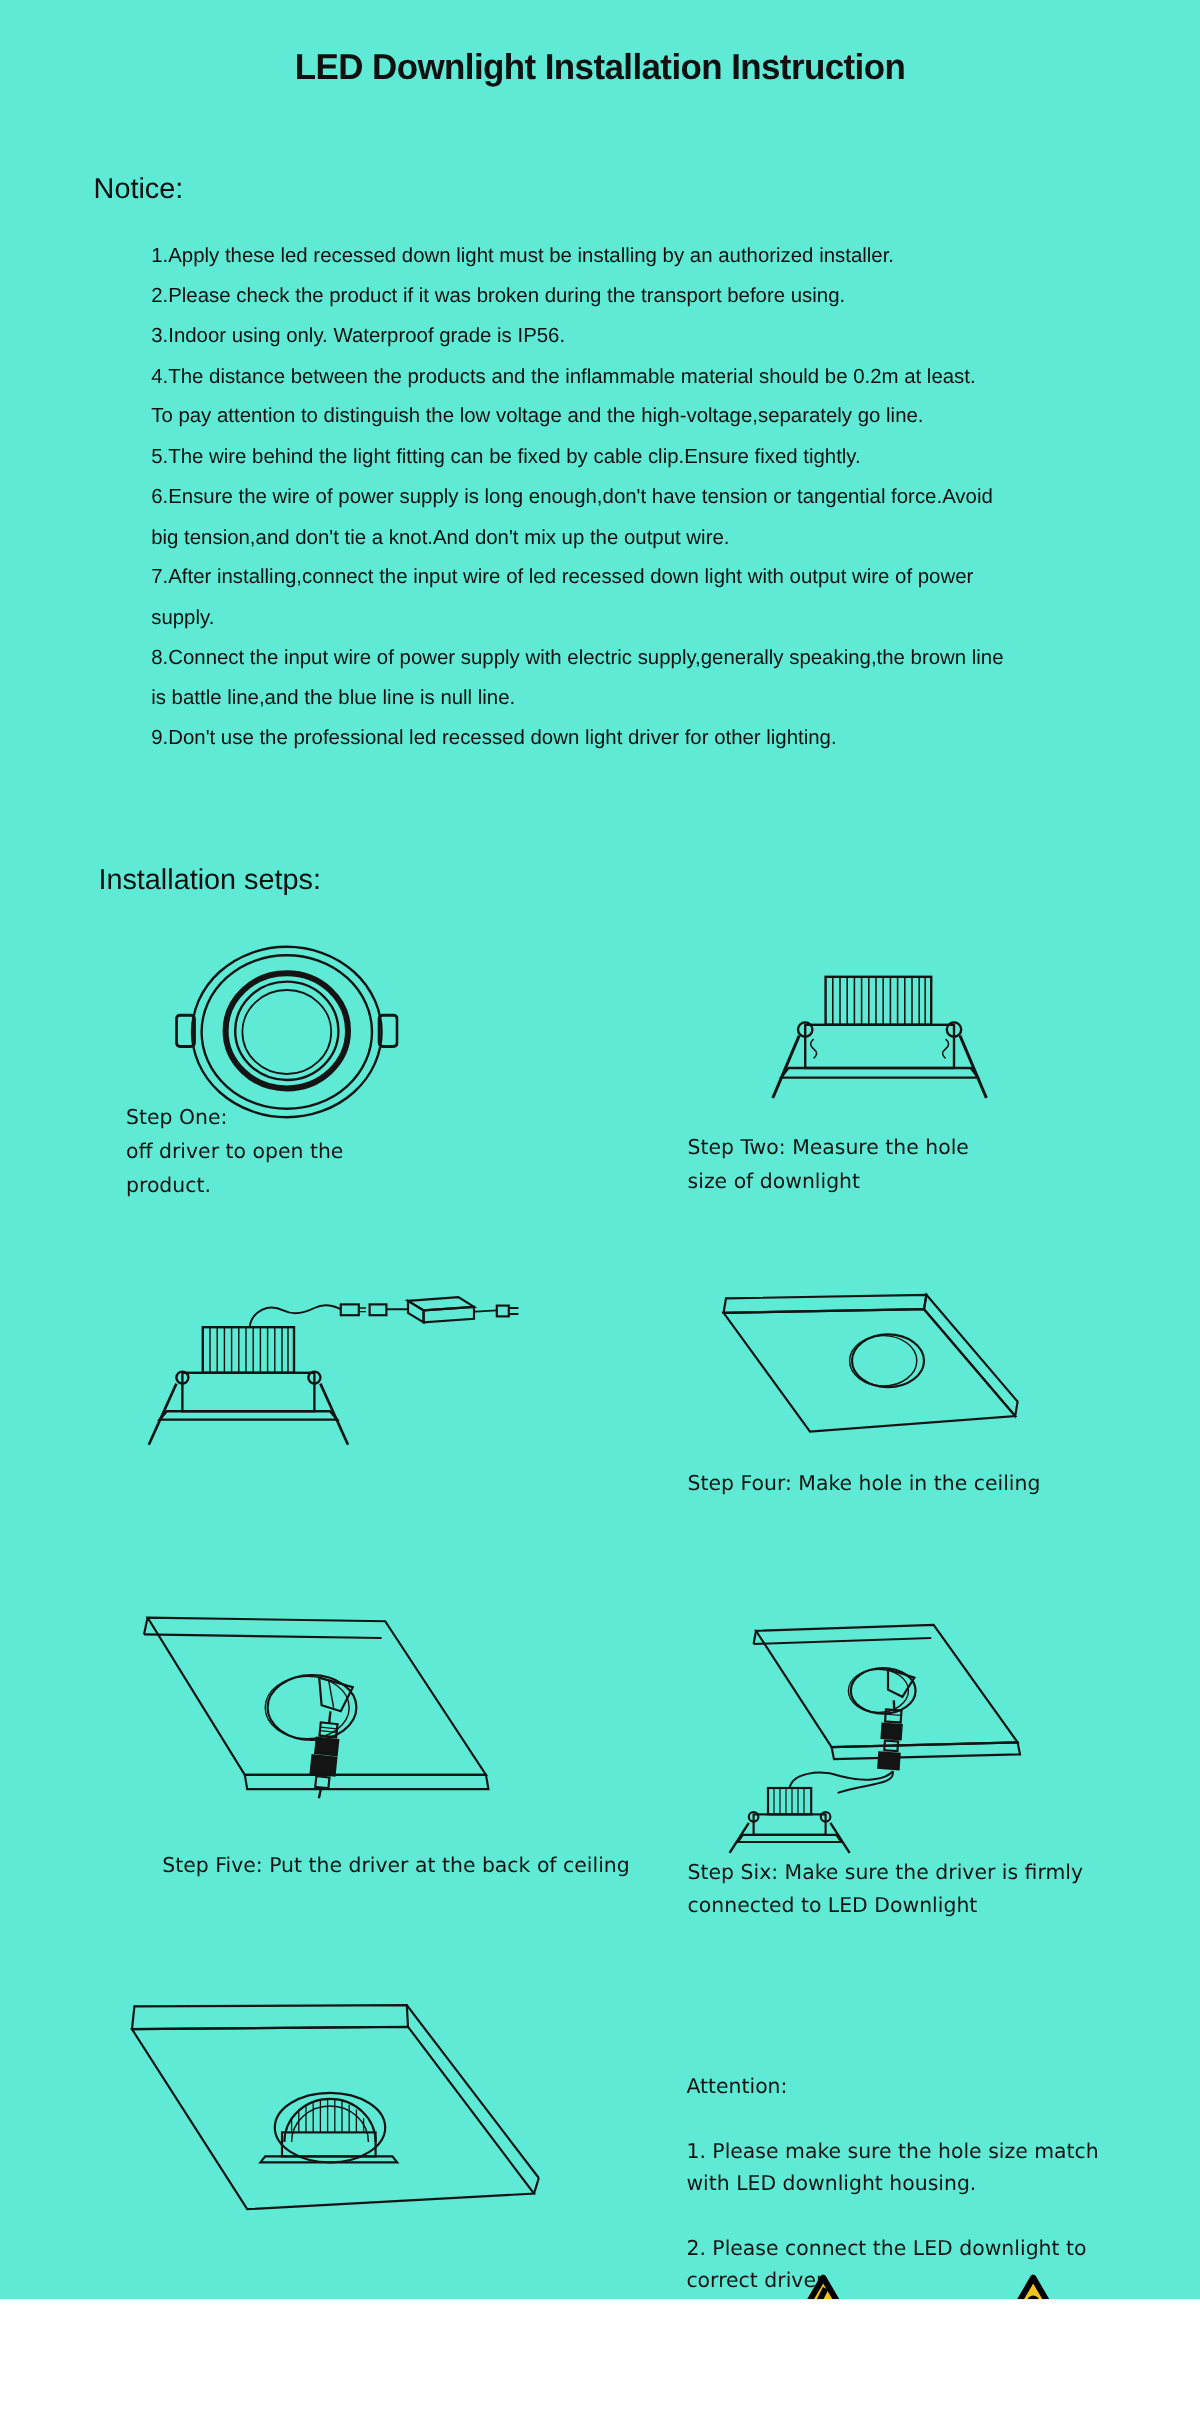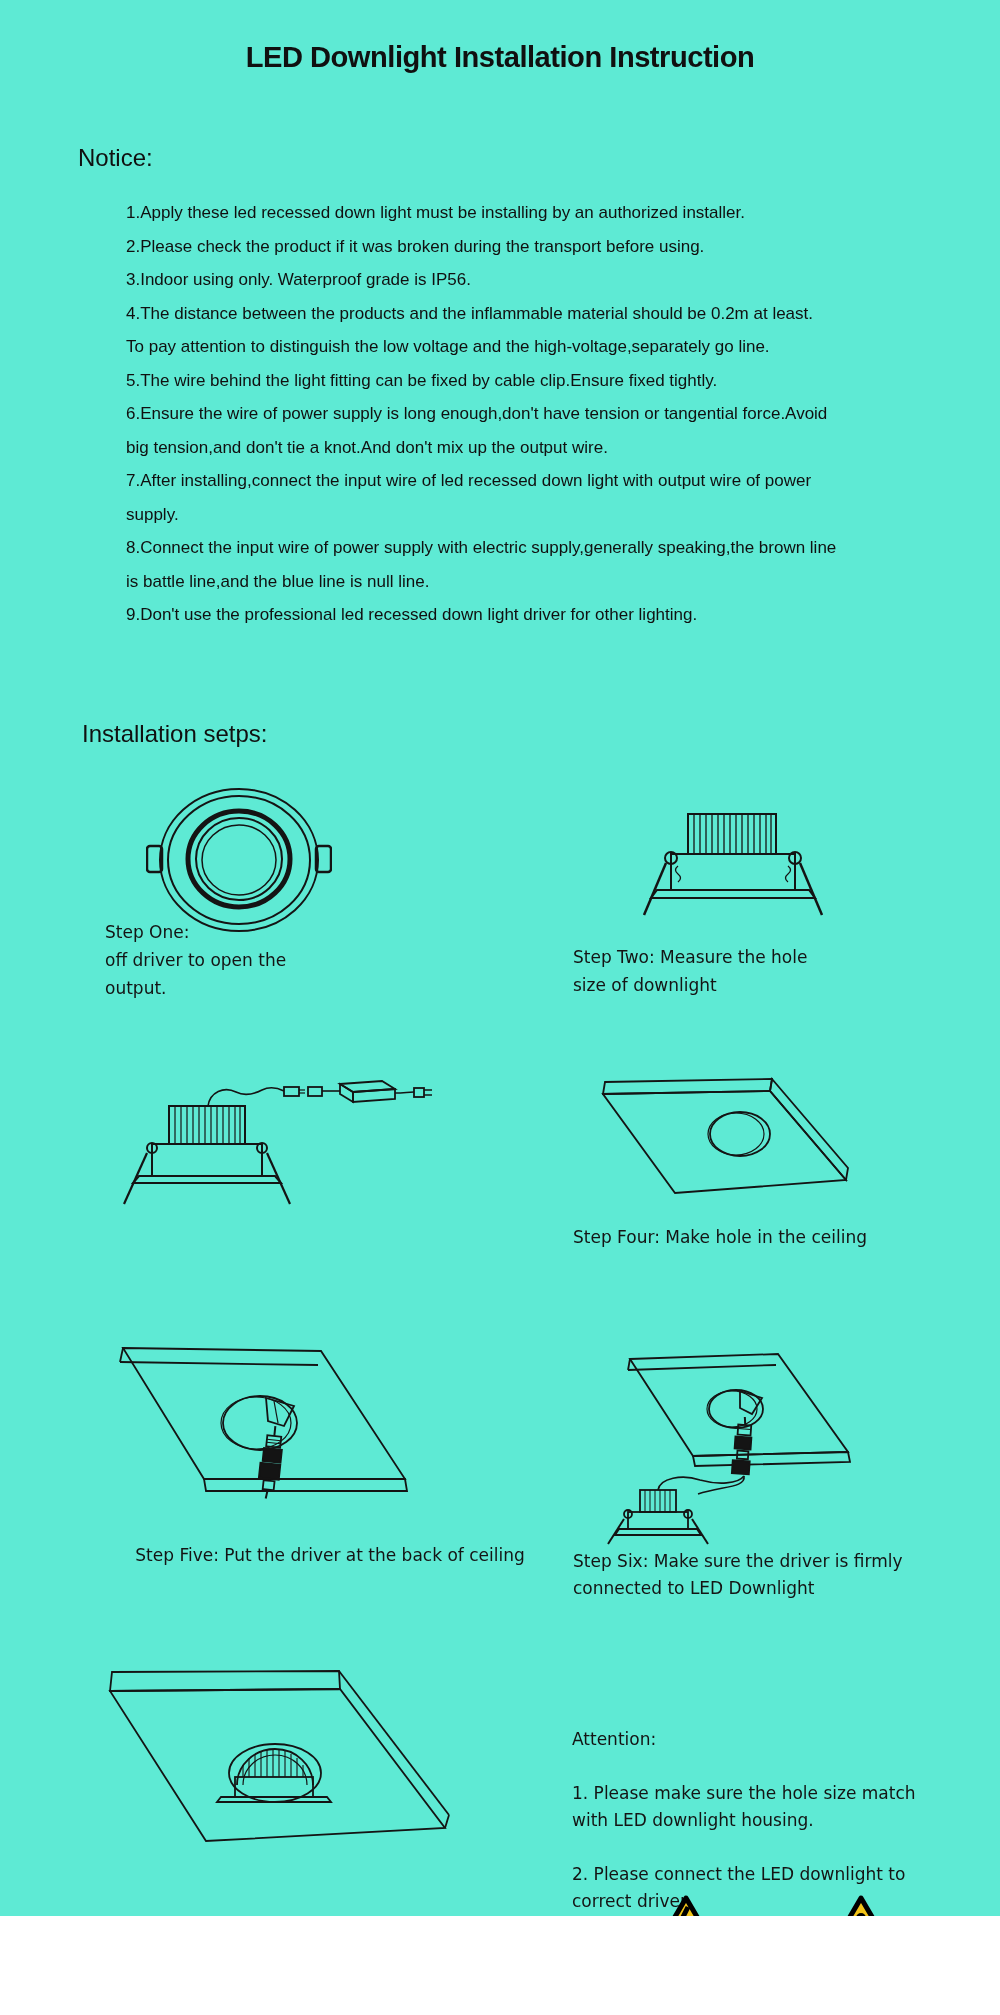--- a/index.html
+++ b/index.html
@@ -285,21 +285,21 @@
         <line x1="198" y1="91" x2="198" y2="114"></line>
           <line x1="204" y1="95" x2="204" y2="114"></line>
         <line x1="210" y1="102" x2="210" y2="114"></line>
       </g>
       <rect x="142" y="114" width="78" height="20"></rect>
       <polygon points="128,134 234,134 238,139 124,139"></polygon>
     </g>
   </svg>
 
   <div class="caption" id="caption-step1">Step One:
-off driver to open the output.</div>
+off driver to open the product.</div>
   <div class="caption" id="caption-step2">Step Two: Measure the hole
 size of downlight</div>
   <div class="caption" id="caption-step4">Step Four: Make hole in the ceiling</div>
   <div class="caption" id="caption-step5">Step Five: Put the driver at the back of ceiling</div>
   <div class="caption" id="caption-step6">Step Six: Make sure the driver is firmly
 connected to LED Downlight</div>
 
   <div class="attention-block">
     <div>Attention:</div>
     <div>1. Please make sure the hole size match

